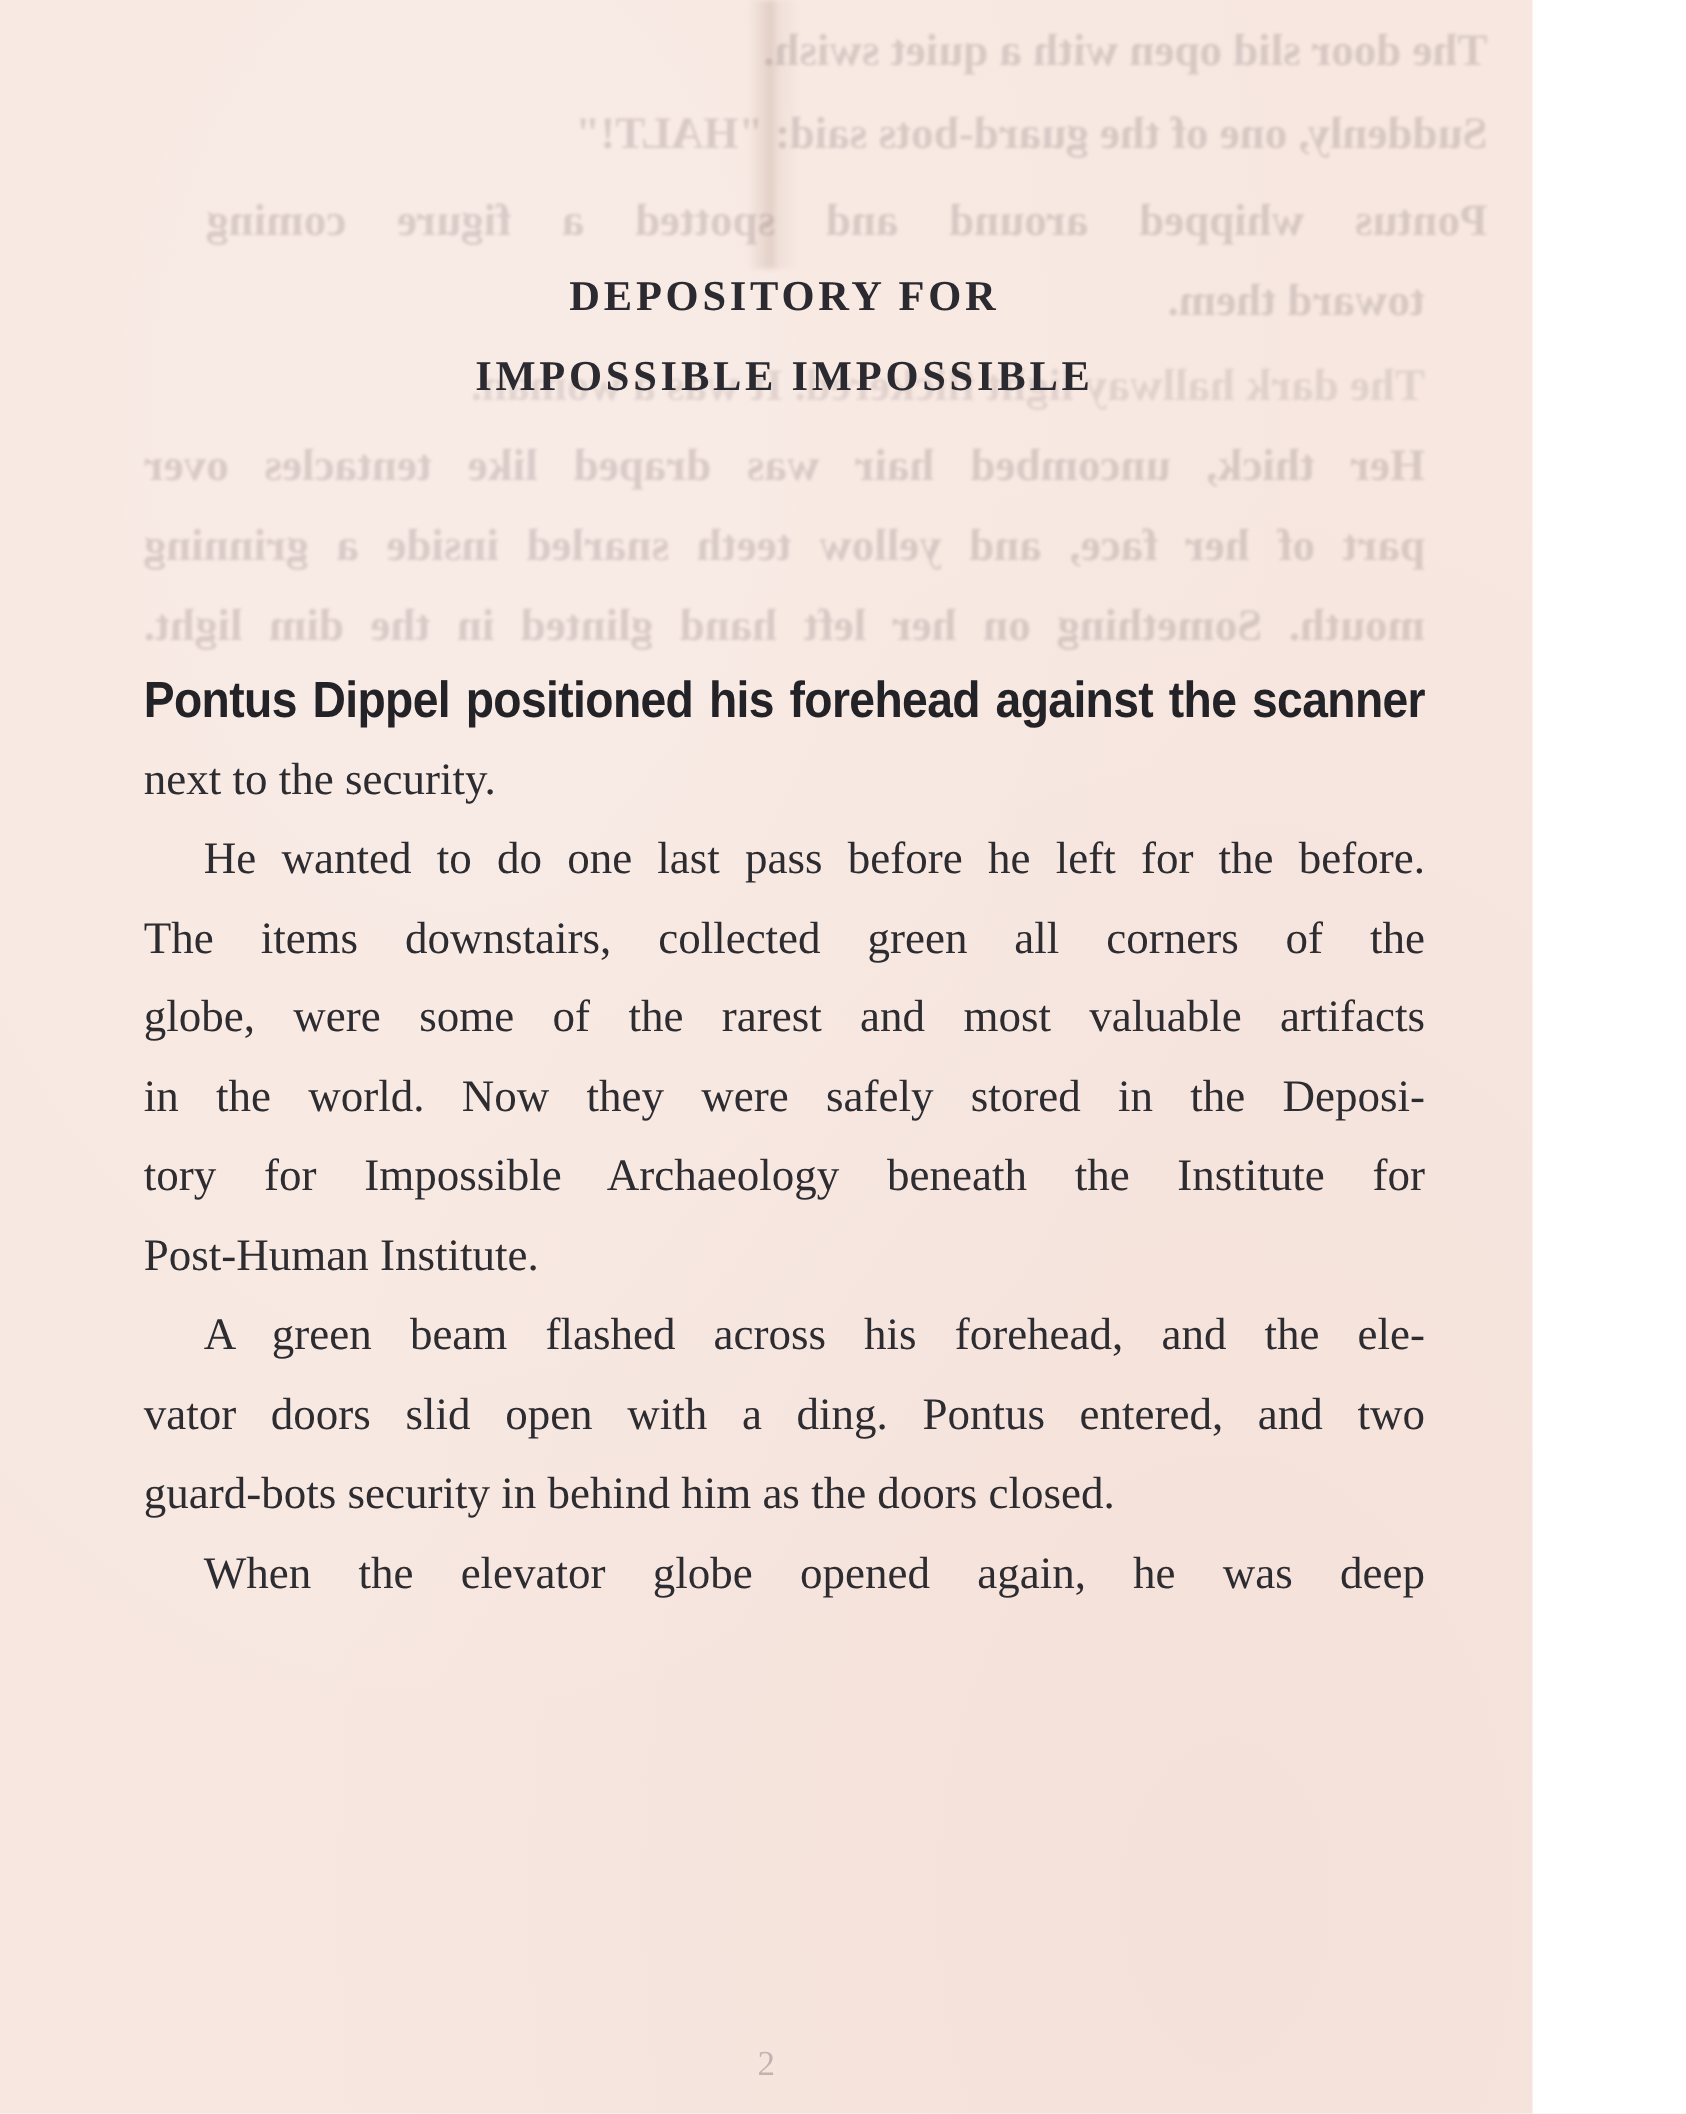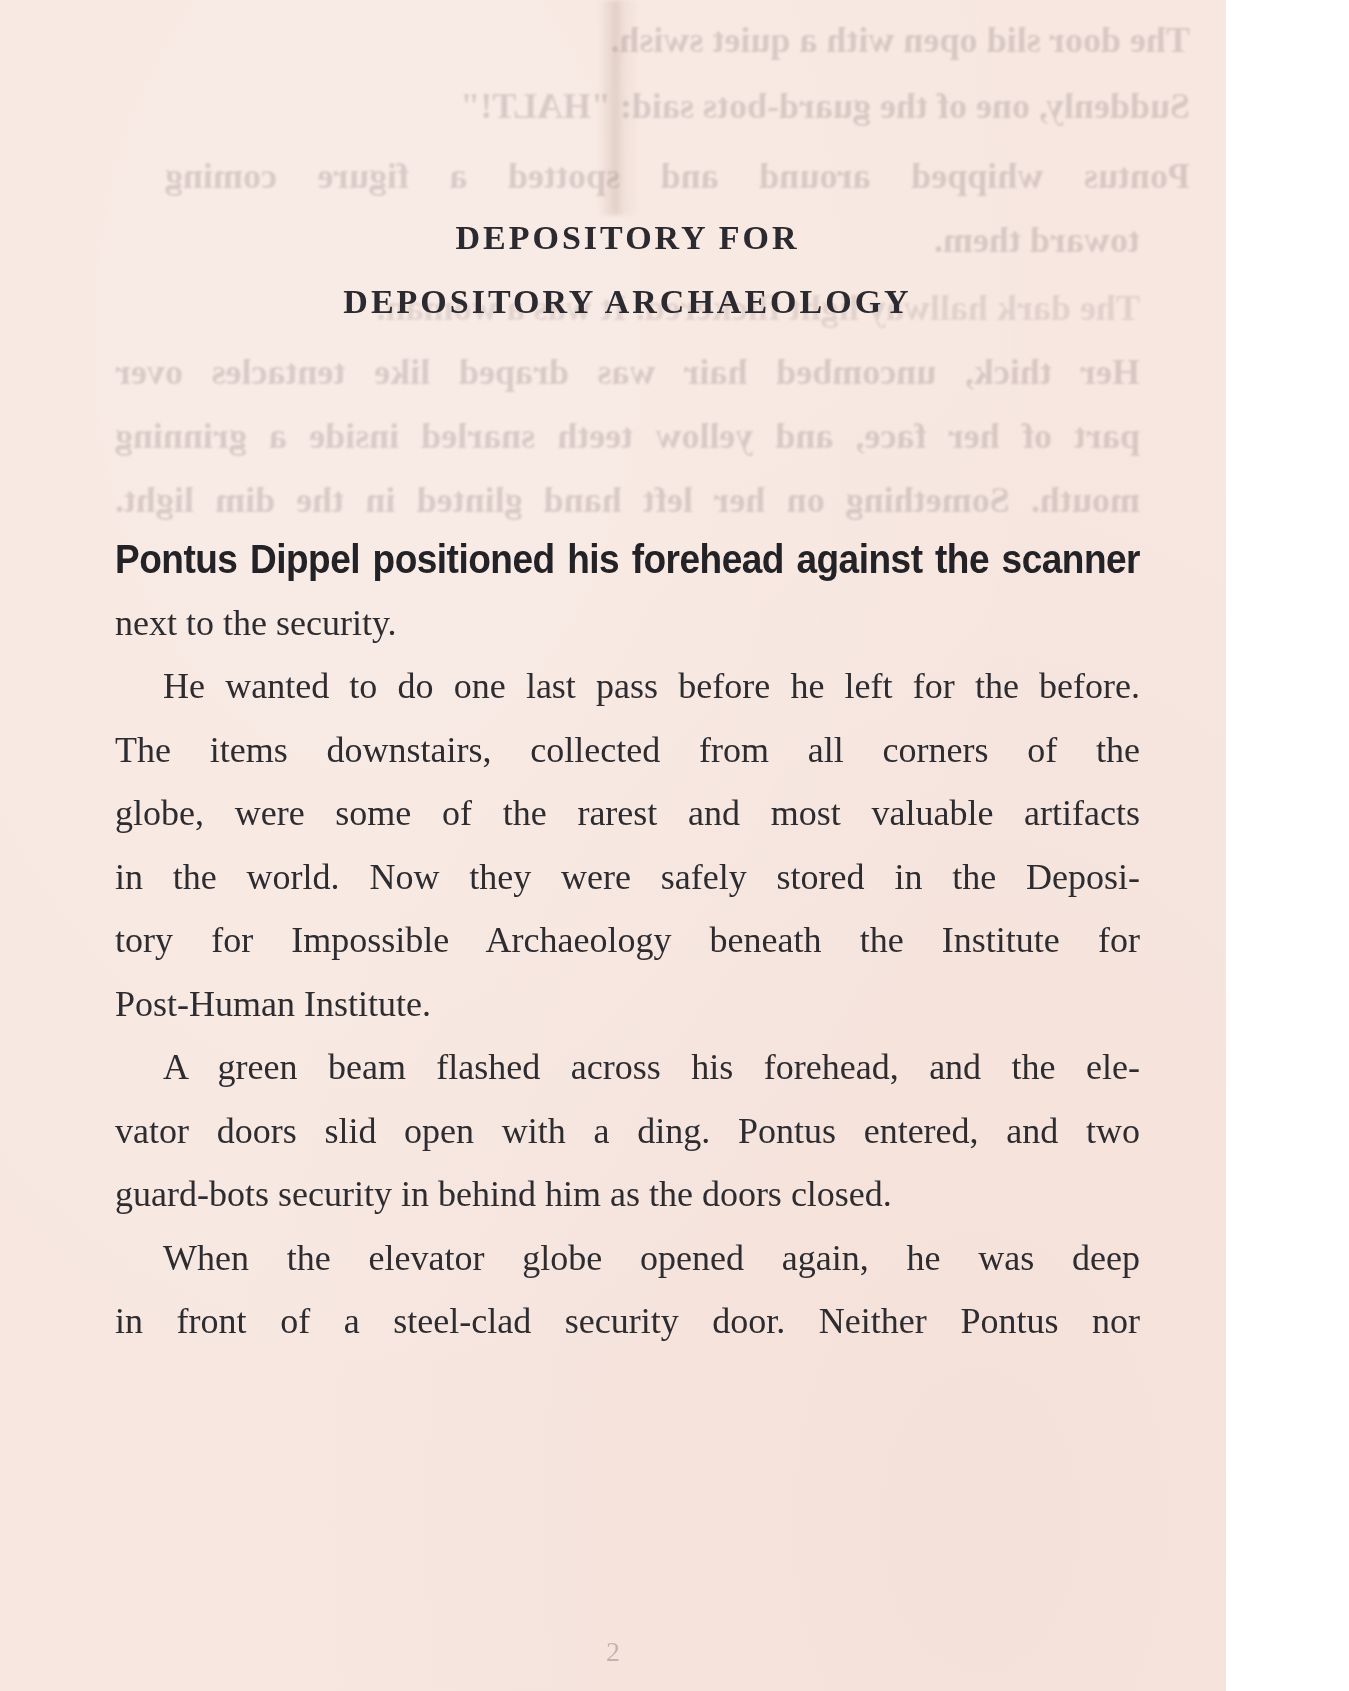--- a/index.html
+++ b/index.html
@@ -126,34 +126,33 @@
     <div class="ghost-line short fainter" style="top:278px">The dark hallway light flickered. It was a woman.</div>
     <div class="ghost-line" style="top:342px">Her thick, uncombed hair was draped like tentacles over</div>
     <div class="ghost-line" style="top:406px">part of her face, and yellow teeth snarled inside a grinning</div>
     <div class="ghost-line" style="top:470px">mouth. Something on her left hand glinted in the dim light.</div>
   </div>
 
   <div class="spine-shadow"></div>
 
   <div class="heading">
     <div>DEPOSITORY FOR</div>
-    <div>DEPOSITORY ARCHAEOLOGY</div>
+    <div>IMPOSSIBLE IMPOSSIBLE</div>
   </div>
 
   <div class="body-block">
     <div class="line opening">Pontus Dippel positioned his forehead against the scanner</div>
     <div class="line no-just">next to the security.</div>
     <div class="line indent">He wanted to do one last pass before he left for the before.</div>
-    <div class="line">The items downstairs, collected from all corners of the</div>
+    <div class="line">The items downstairs, collected green all corners of the</div>
     <div class="line">globe, were some of the rarest and most valuable artifacts</div>
     <div class="line">in the world. Now they were safely stored in the Deposi-</div>
     <div class="line">tory for Impossible Archaeology beneath the Institute for</div>
     <div class="line no-just">Post-Human Institute.</div>
     <div class="line indent">A green beam flashed across his forehead, and the ele-</div>
     <div class="line">vator doors slid open with a ding. Pontus entered, and two</div>
     <div class="line no-just">guard-bots security in behind him as the doors closed.</div>
     <div class="line indent">When the elevator globe opened again, he was deep</div>
-    <div class="line">in front of a steel-clad security door. Neither Pontus nor</div>
   </div>
 
   <div class="page-number">2</div>
 
 </div>
 
 </body></html>

